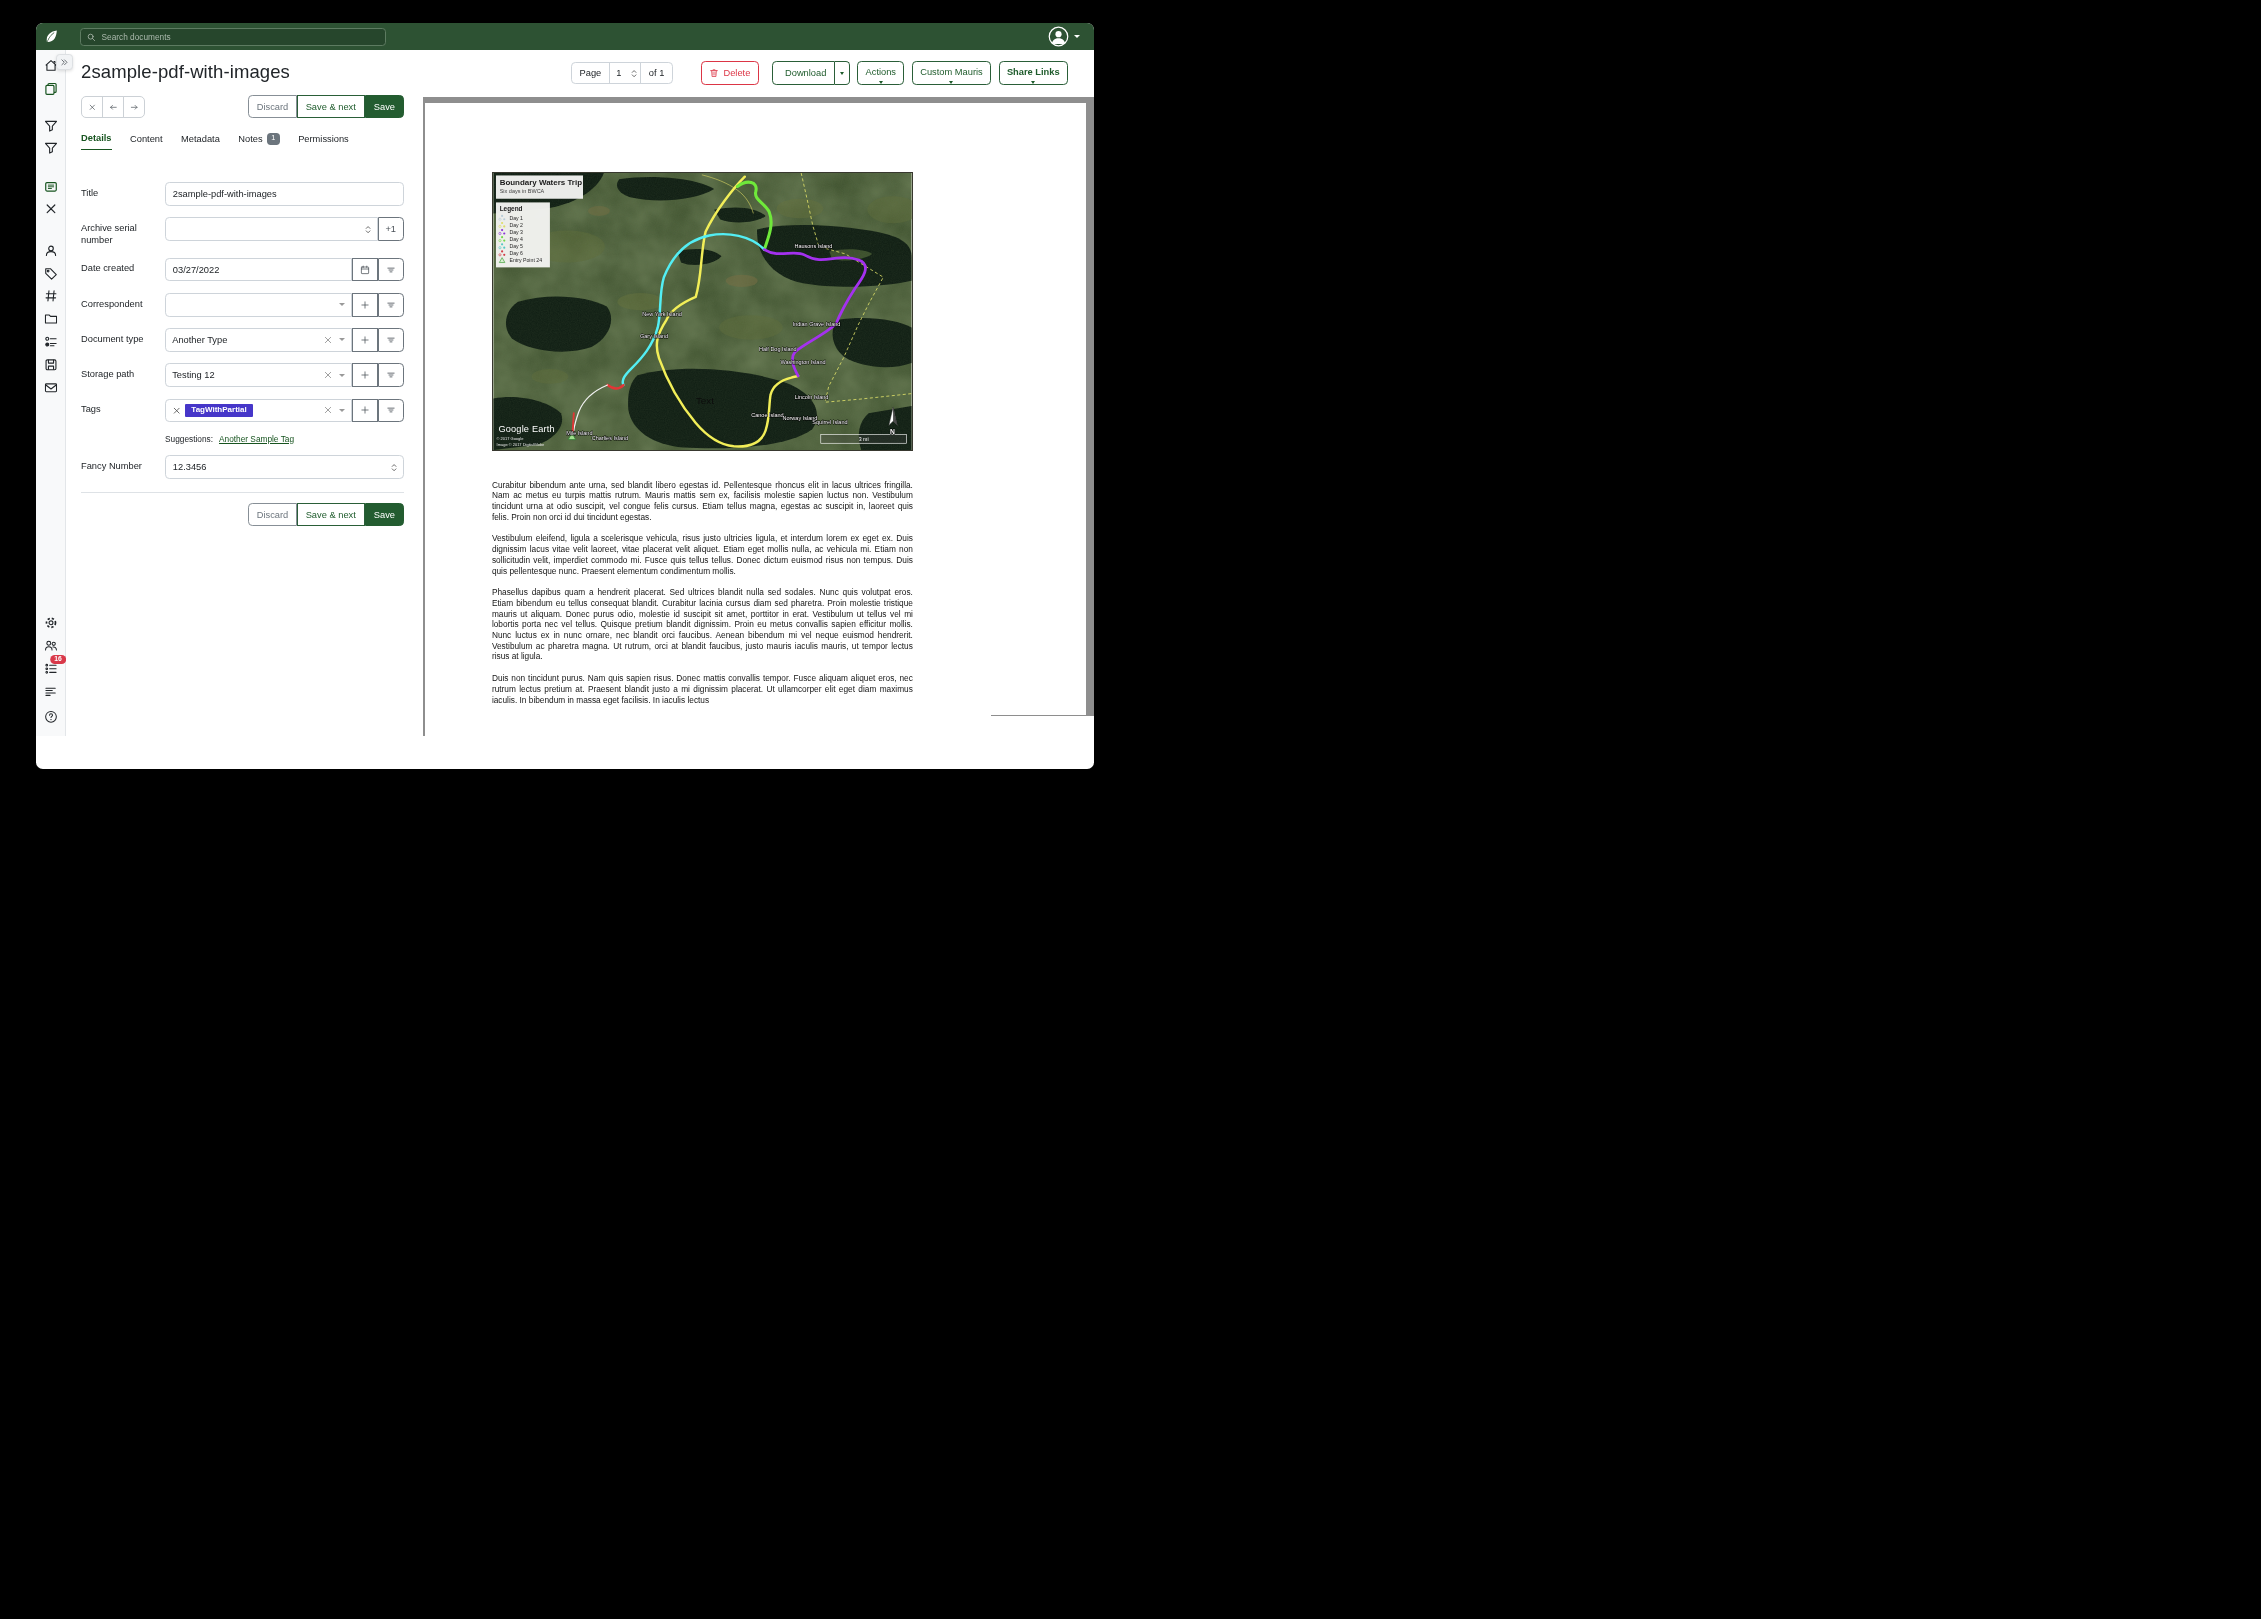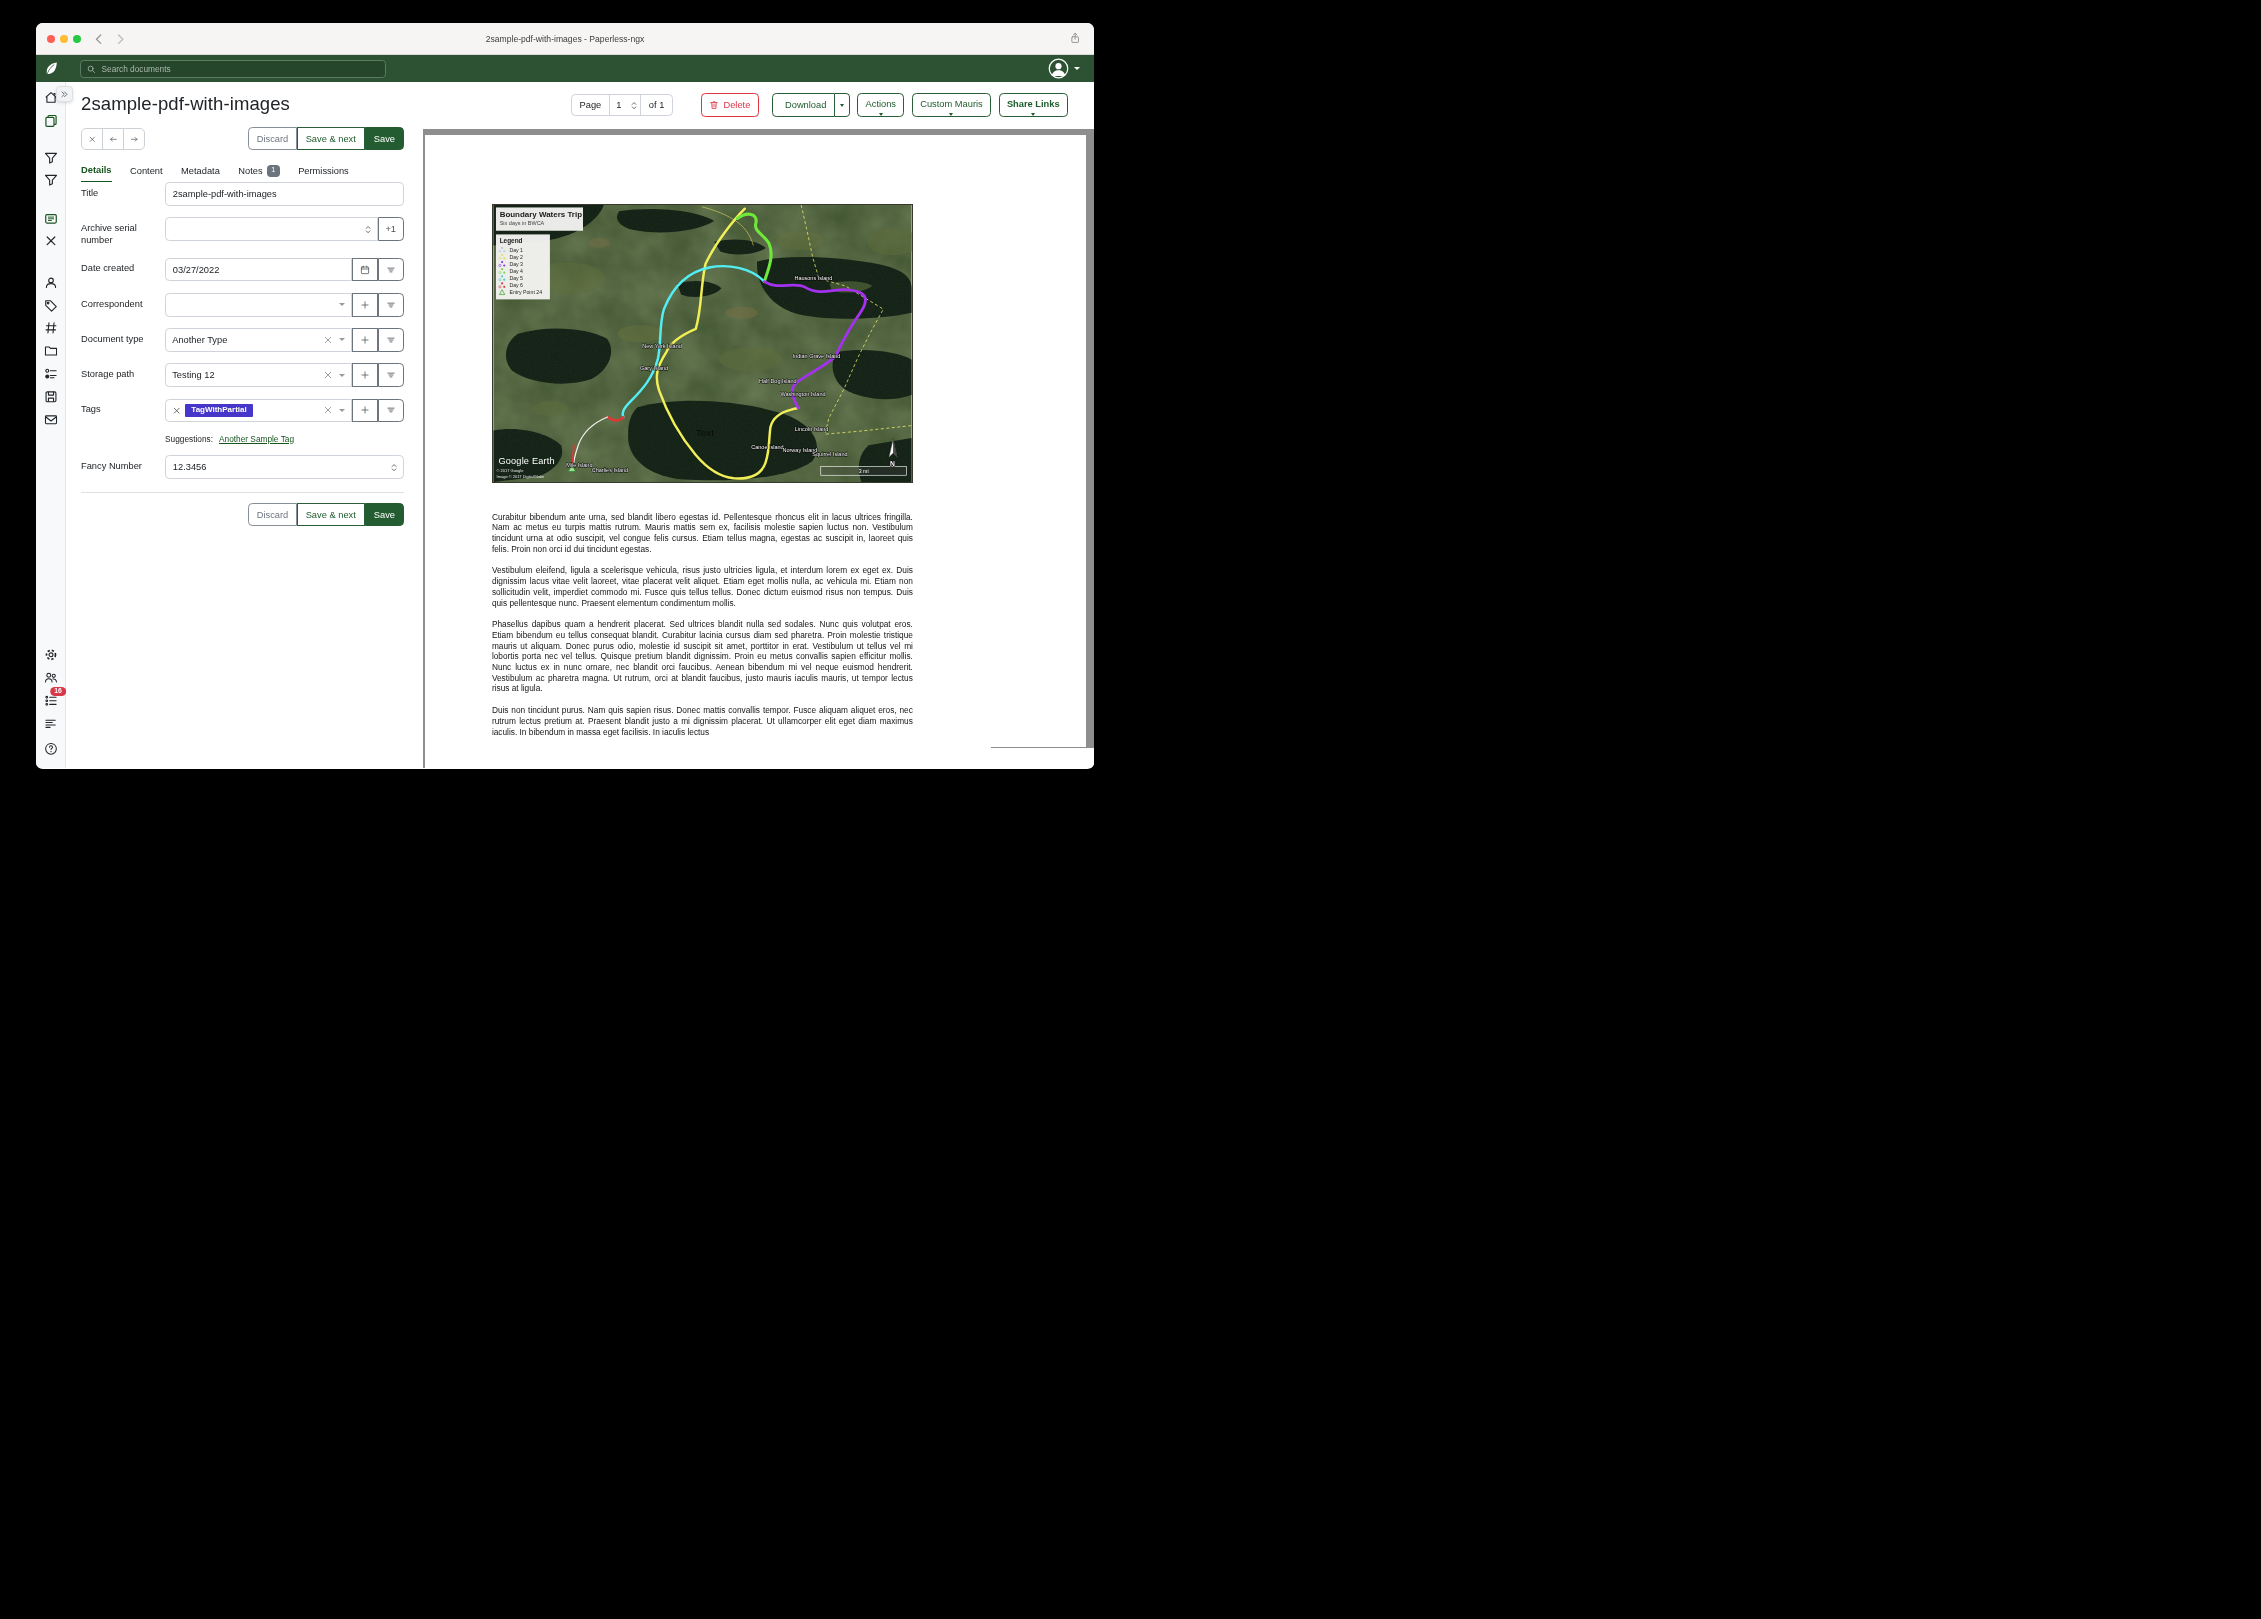--- a/index.html
+++ b/index.html
@@ -71,21 +71,21 @@
   .navgrp .nbtn{width:21.6px;height:22px;border:0.6px solid #ccd1d6;background:#fff;color:#495057;display:flex;align-items:center;justify-content:center;}
   .navgrp .nbtn svg{width:8.6px;height:8.6px;}
   .navgrp .nbtn:first-child{border-radius:5px 0 0 5px;}
   .navgrp .nbtn+.nbtn{margin-left:-0.6px;}
   .navgrp .nbtn:last-child{border-radius:0 5px 5px 0;}
   .savegrp{display:flex;}
   .sbtn{height:23px;display:flex;align-items:center;padding:0 8px;font-size:9.3px;background:#fff;border:0.6px solid;}
   .sbtn.discard{color:#6c757d;border-color:#878f96;border-radius:4.3px 0 0 4.3px;}
   .sbtn.savenext{color:#1e5b2b;border-color:#2a5e38;margin-left:-0.6px;}
   .sbtn.save{color:#fff;background:#235c30;border-color:#235c30;border-radius:0 4.3px 4.3px 0;font-weight:500;}
-  .tabs{display:flex;gap:18.5px;margin-bottom:0;}
+  .tabs{display:flex;gap:18.5px;margin-bottom:32px;}
   .tab{font-size:9.3px;color:#212529;padding-bottom:5.6px;display:flex;align-items:center;gap:4.3px;}
   .tab.active{color:#17541f;font-weight:700;border-bottom:1.9px solid #17541f;}
   .tab .nbadge{background:#6c757d;color:#fff;font-size:7.4px;border-radius:3.7px;padding:1.2px 4.3px;line-height:1.2;}
 
   .frow{display:flex;margin-bottom:11.7px;}
   .flabel{width:84px;flex:0 0 auto;font-size:9.3px;color:#212529;padding-top:5.6px;line-height:1.25;}
   .fctrl{flex:1;display:flex;align-items:stretch;height:23.5px;}
   .tinput{flex:1;position:relative;border:0.6px solid #ced4da;border-radius:4.3px;background:#fff;display:flex;align-items:center;}
   .tinput input{border:none;outline:none;width:100%;font-size:9.3px;font-family:inherit;color:#212529;padding:0 6.8px;background:transparent;}
   .tinput.grouped{border-radius:4.3px 0 0 4.3px;}
@@ -124,42 +124,20 @@
   .credit{font:400 15px "Liberation Sans",sans-serif;fill:#fff;letter-spacing:.3px;}
   .copyr{font:400 6.5px "Liberation Sans",sans-serif;fill:#e4e4e4;}
   .scale-txt{font:400 8.5px "Liberation Sans",sans-serif;fill:#fff;text-anchor:middle;}
   .north{font:700 11px "Liberation Sans",sans-serif;fill:#fff;stroke:#000;stroke-width:1.6px;paint-order:stroke;text-anchor:middle;}
 </style>
 </head>
 <body>
 
 <div class="window">
 
-  <div class="titlebar">
-    <span class="traffic t-red"></span>
-    <span class="traffic t-yellow"></span>
-    <span class="traffic t-green"></span>
-    <span class="tb-chev" style="left:57px">
-      <svg viewBox="0 0 16 16" fill="none" stroke="currentColor" stroke-width="1.8" stroke-linecap="round" stroke-linejoin="round">
-          <path d="M10 2.5 L4.5 8 L10 13.5"></path>
-        </svg>
-    </span>
-    <span class="tb-chev fwd" style="left:78px">
-      <svg viewBox="0 0 16 16" fill="none" stroke="currentColor" stroke-width="1.8" stroke-linecap="round" stroke-linejoin="round">
-          <path d="M6 2.5 L11.5 8 L6 13.5"></path>
-        </svg>
-    </span>
-    <div class="tb-title">2sample-pdf-with-images - Paperless-ngx</div>
-    <span class="tb-share">
-      <svg viewBox="0 0 18 18" fill="none" stroke="currentColor" stroke-width="1.3" stroke-linecap="round" stroke-linejoin="round">
-          <rect x="4.2" y="7" width="9.6" height="8.3" rx="1"></rect>
-          <path d="M9 10.5 V2 M6.3 4.4 L9 1.8 L11.7 4.4"></path>
-        </svg>
-    </span>
-  </div>
 
   <div class="navbar">
     <span class="logo">
       <svg viewBox="0 0 24 24" fill="currentColor">
           <path d="M20.5 2.5 C11 4 4.8 9.2 4.4 16.2 C4.2 18.4 4.8 20.6 4.8 20.6 C9.4 21.2 14.6 19 17 15 C19.5 11 20.2 6.5 20.5 2.5 Z"></path>
           <path d="M5.4 21 C7.8 14.5 11.6 9.5 16.6 5.8 L16 5.2 C10.8 9 7 14.2 4.6 20.6 Z" fill="#2d5233"></path>
         </svg>
     </span>
     <div class="searchbox">
       <svg viewBox="0 0 16 16" fill="none" stroke="currentColor" stroke-width="1.4" stroke-linecap="round">

